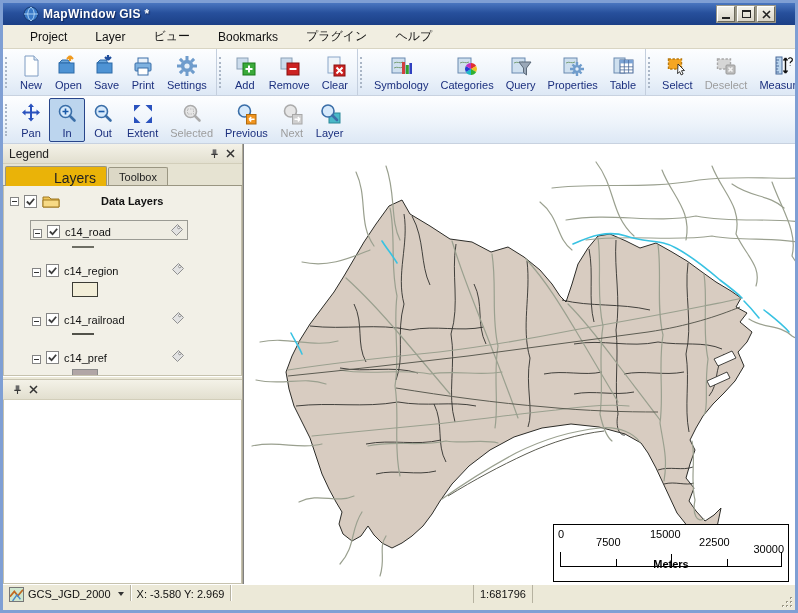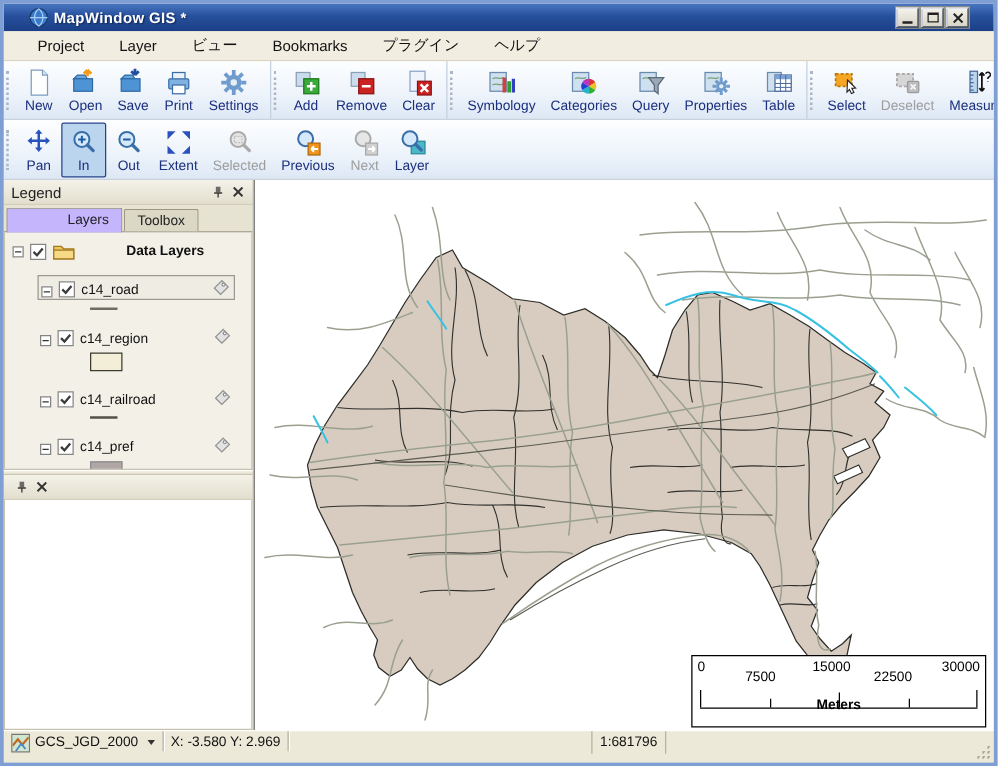--- a/index.html
+++ b/index.html
@@ -37,33 +37,33 @@
   .grip { width:5px; margin:6px 3px 6px 1px; border-left:2px dotted #aab6c6; }
   .tbtn { display:flex; flex-direction:column; align-items:center; justify-content:flex-end;
           padding:1px 5px 2px; min-width:34px; border:1px solid transparent; border-radius:2px; }
   .tbtn .ic { height:24px; display:flex; align-items:center; justify-content:center; }
   .tbtn .lbl { font-size:11px; color:#1b2f7e; margin-top:1px; white-space:nowrap; }
   .tbtn.active { background:#bcd5ee; border:1px solid #28458a; }
   .tbtn.disabled .lbl { color:#9d9d9d; }
 
   
   .content { flex:1; display:flex; min-height:0; }
-  .dock { width:200px; flex:0 0 auto; background:#ece9d8; display:flex; flex-direction:column;
+  .dock { width:240px; flex:0 0 auto; background:#ece9d8; display:flex; flex-direction:column;
           border-right:1px solid #aeaa98; }
   .panel-header { height:20px; display:flex; align-items:center; padding:0 4px 0 6px;
                   background:linear-gradient(180deg,#f4f2e8,#e2dfcf); border-bottom:1px solid #d2ceba;
                   color:#222; }
   .panel-header .ph-title { flex:1; }
   .ph-btn { width:16px; height:15px; display:flex; align-items:center; justify-content:center; }
 
   .tabs { display:flex; align-items:flex-end; height:22px; padding-left:2px; background:#e6e3d2;
           border-bottom:1px solid #9a9682; }
   .tab { padding:3px 10px 2px; margin-right:1px; border:1px solid #9a9682; border-bottom:none;
          background:#dcd8c6; color:#222; border-radius:2px 2px 0 0; font-size:11px; }
-  .tab.active { background:#c4b5fd; height:20px; position:relative; top:1px; font-size:11px;padding-left:48px; }
+  .tab.active { background:#eab308; height:20px; position:relative; top:1px; font-size:14px;padding-left:48px; }
 
   .tree { flex:1; background:#f2f0e7; border:1px solid #c6c2ae; border-top:none; overflow:hidden;
           padding:6px 0 0 6px; font-size:11px; }
   .trow { display:flex; align-items:center; height:18px; gap:5px; }
   .trow .lblx { color:#111;padding-left:36px; }
   .trow.bold .lblx { font-weight:bold; }
   .expand { width:9px; height:9px; background:#fff; border:1px solid #848484;
             display:flex; align-items:center; justify-content:center; flex:0 0 auto; }
   .expand i { display:block; width:5px; height:1px; background:#333; }
   .cbx { width:13px; height:13px; background:#fff; border:1px solid #858585; flex:0 0 auto;
@@ -82,21 +82,21 @@
   .map-area { flex:1; background:#fff; position:relative; border-left:1px solid #808080; overflow:hidden; }
   .map-area svg.mapsvg { position:absolute; inset:0; }
   .scalebar { position:absolute; right:6px; bottom:2px; width:236px; height:58px; background:#fff;
               border:1px solid #000; font-size:11px; color:#000; }
   .sb-labels { position:relative; height:26px; }
   .sb-labels span { position:absolute; }
   .sb-t0 { left:4px; top:3px; }
   .sb-t1 { left:18%; top:11px; }
   .sb-t2 { left:41%; top:3px; }
   .sb-t3 { left:62%; top:11px; }
-  .sb-t4 { right:4px; top:3px; }
+  .sb-t4 { right:4px; top:18px; }
   .sb-ruler { position:absolute; left:6px; right:6px; top:28px; height:14px; border-bottom:1px solid #000; }
   .sb-tick { position:absolute; bottom:0; width:1px; background:#000; }
   .sb-unit { position:absolute; bottom:11px; left:0; right:0; text-align:center;font-weight:bold; }
 
   
   .statusbar { height:26px; flex:0 0 auto; background:#ece9d8; border-top:1px solid #fff;
                display:flex; align-items:flex-start; font-size:11px; color:#111; position:relative; }
   .sb-cell { display:flex; align-items:center; height:18px; padding:0 6px; gap:4px; }
   .sb-div { width:1px; height:16px; background:#b6b2a0; box-shadow:1px 0 0 #fff; }
   .proj-ico { width:15px; height:15px; border:1px solid #777; display:block; }

